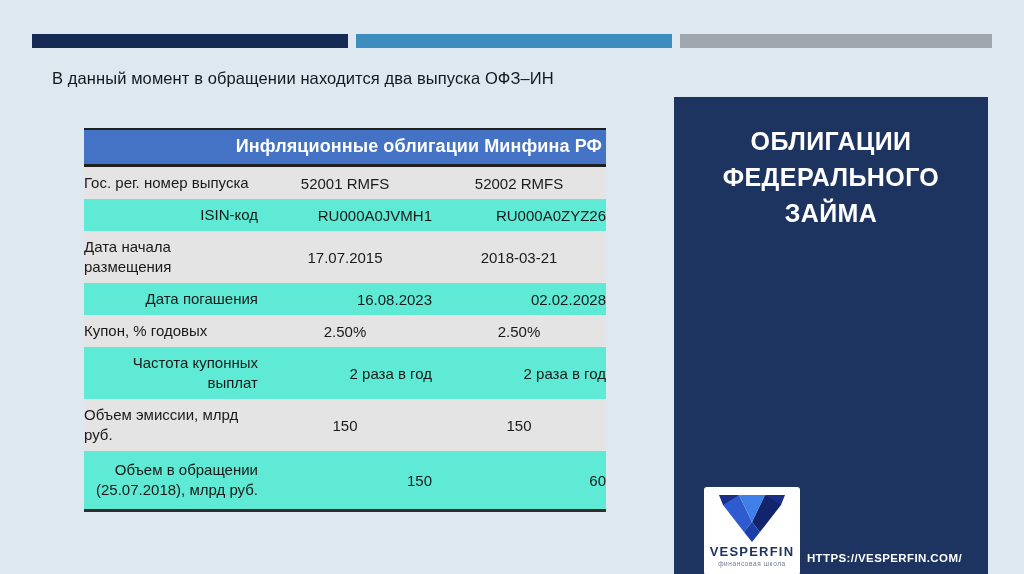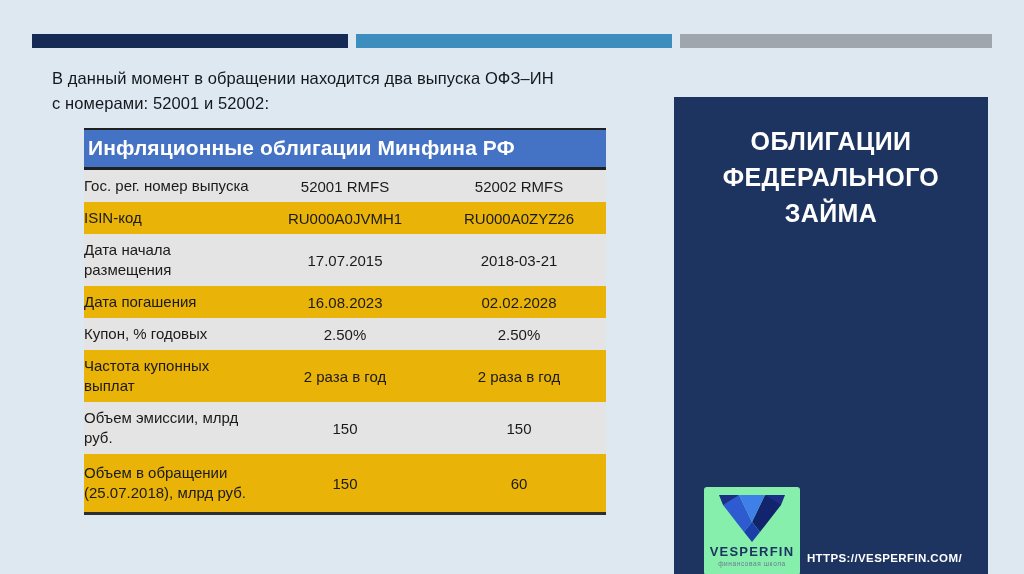--- a/index.html
+++ b/index.html
@@ -69,35 +69,35 @@
   table.bond-table {
     width: 100%;
     border-collapse: collapse;
     table-layout: fixed;
     font-size: 15px;
     color: #1a1a1a;
   }
   table.bond-table th.title-cell {
     background: #4472c4;
     color: #ffffff;
-    font-size: 21px;
-    font-weight: bold;
-    text-align: left;
+    font-size: 18px;
+    font-weight: bold;
+    text-align: right;
     padding: 6px 4px 7px 4px;
     border-bottom: 3px solid #20201f;
     border-top: 2px solid #20201f;
     letter-spacing: 0.1px;
   }
   table.bond-table td {
     padding: 6px 0 6px 0;
     vertical-align: middle;
     border: none;
   }
   table.bond-table tr.shade td { background: #e4e4e4; }
-  table.bond-table tr.plain td { background: #eab308; }
+  table.bond-table tr.plain td { background: #5eead4; text-align: right; }
   td.c-label {
     width: 250px;
     padding-left: 9px;
     text-align: left;
     white-space: pre-line;
     line-height: 20px;
   }
   td.c-val {
     width: 136px;
     text-align: center;
@@ -127,21 +127,21 @@
     letter-spacing: 0.4px;
   }
 
   
   .logo-box {
     position: absolute;
     left: 30px;
     top: 390px;
     width: 96px;
     height: 88px;
-    background: #86efac;
+    background: #ffffff;
     border-radius: 3px;
     overflow: hidden;
   }
   .logo-mark {
     position: absolute;
     left: 50%;
     transform: translateX(-50%);
     top: 5px;
     width: 70px;
     height: 52px;
@@ -187,21 +187,20 @@
 <div class="topbars">
   <div class="bar bar-navy"></div>
   <div class="bar bar-blue"></div>
   <div class="bar bar-gray"></div>
 </div>
 
 <div class="left-col">
 
   <div class="para para-top">
     <span>В данный момент в обращении находится два выпуска ОФЗ–ИН</span>
-    <div class="lastline">с номерами: 52001 и 52002:</div>
   </div>
 
   <div class="table-wrap">
     <table class="bond-table">
       <thead>
         <tr>
           <th class="title-cell" colspan="3">Инфляционные облигации Минфина РФ</th>
         </tr>
       </thead>
       <tbody>

